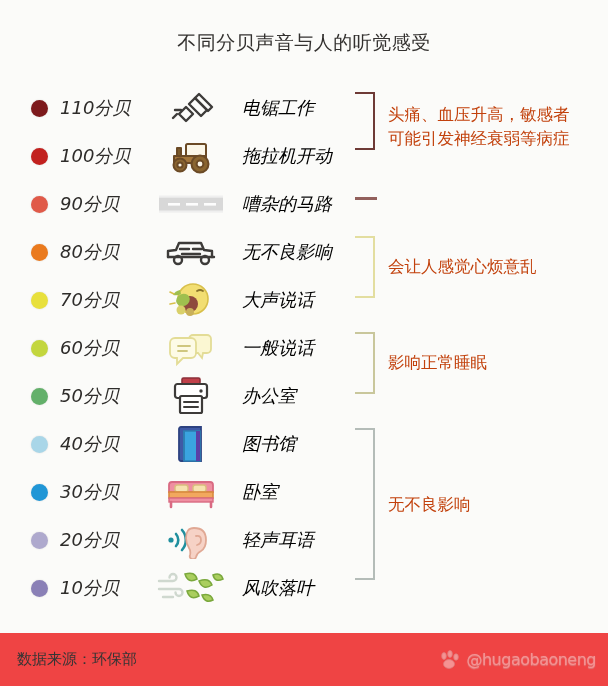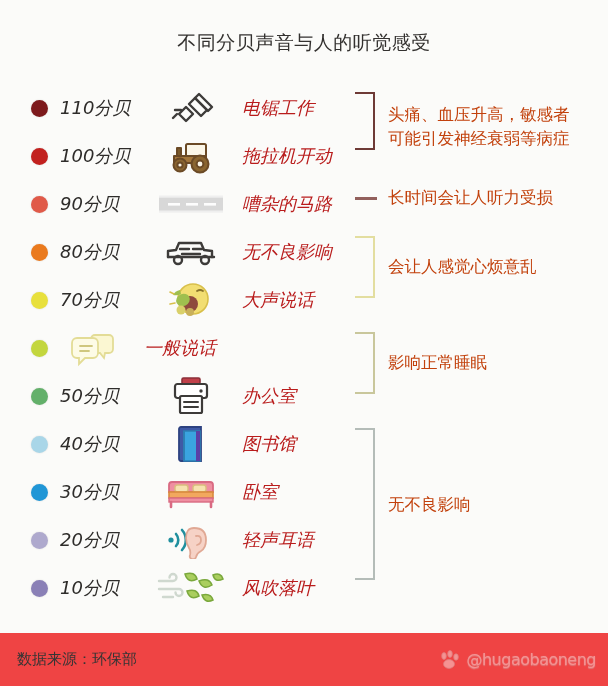--- a/index.html
+++ b/index.html
@@ -68,21 +68,21 @@
     flex: 0 0 auto;
     display: flex;
     align-items: center;
     justify-content: center;
     margin-left: 2px;
   }
   .icon-cell svg { display: block; }
   .scene-label {
     margin-left: 8px;
     font-size: 18px;
-    color: #b91c1c;
+    color: #000000;
     white-space: nowrap;
     width: 135px;
     flex: 0 0 auto;
   }
   
   .brackets {
     position: absolute;
     top: 84px;
     left: 355px;
     width: 253px;
@@ -246,20 +246,21 @@
           <circle cx="24" cy="34" r="4" fill="#c9b05a"></circle>
           <path d="M31 13 q3 -2 6 0" fill="none" stroke="#8a742a" stroke-width="1.8" stroke-linecap="round"></path>
           <path d="M8 16 l-4 -2 M9 25 l-5 1" stroke="#d8bf4a" stroke-width="1.6" stroke-linecap="round"></path>
         </svg>
       </div>
       <div class="scene-label">大声说话</div>
     </div>
 
     <div class="row">
       <div class="dot" style="background:#c3d63e"></div>
+      <div class="db-label">60分贝</div>
       <div class="icon-cell">
         <svg width="52" height="40" viewBox="0 0 52 40">
           <path d="M28 7 h14 a4 4 0 0 1 4 4 v10 a4 4 0 0 1 -4 4 h-4 l-1 5 -4 -5 h-5 a4 4 0 0 1 -4 -4 v-10 a4 4 0 0 1 4 -4z" fill="#fbf7d2" stroke="#e3dc96" stroke-width="1.8"></path>
           <path d="M10 10 h16 a5 5 0 0 1 5 5 v10 a5 5 0 0 1 -5 5 h-8 l-6 6 0 -6 h-2 a5 5 0 0 1 -5 -5 v-10 a5 5 0 0 1 5 -5z" fill="#fdfbe6" stroke="#e3dc96" stroke-width="1.8"></path>
           <path d="M13 18 h12 M13 23 h9" stroke="#cfc77f" stroke-width="1.8" stroke-linecap="round"></path>
         </svg>
       </div>
       <div class="scene-label">一般说话</div>
     </div>
 
@@ -348,21 +349,20 @@
     </div>
   </div>
 
   <div class="brackets">
 
     <div class="bracket" style="color:#6e3a36; top:8px; height:58px;"></div>
     <div class="effect-text" style="top:19px;">头痛、血压升高，敏感者
 可能引发神经衰弱等病症</div>
 
     <div class="dash" style="color:#92605c; top:113px;"></div>
-    <div class="effect-text" style="top:102px;">长时间会让人听力受损</div>
 
     <div class="bracket" style="color:#e3dea0; top:152px; height:62px;"></div>
     <div class="effect-text" style="top:171px;">会让人感觉心烦意乱</div>
 
     <div class="bracket" style="color:#c9c79c; top:248px; height:62px;"></div>
     <div class="effect-text" style="top:267px;">影响正常睡眠</div>
 
     <div class="bracket" style="color:#b4bcb8; top:344px; height:152px;"></div>
     <div class="effect-text" style="top:409px;">无不良影响</div>
   </div>

